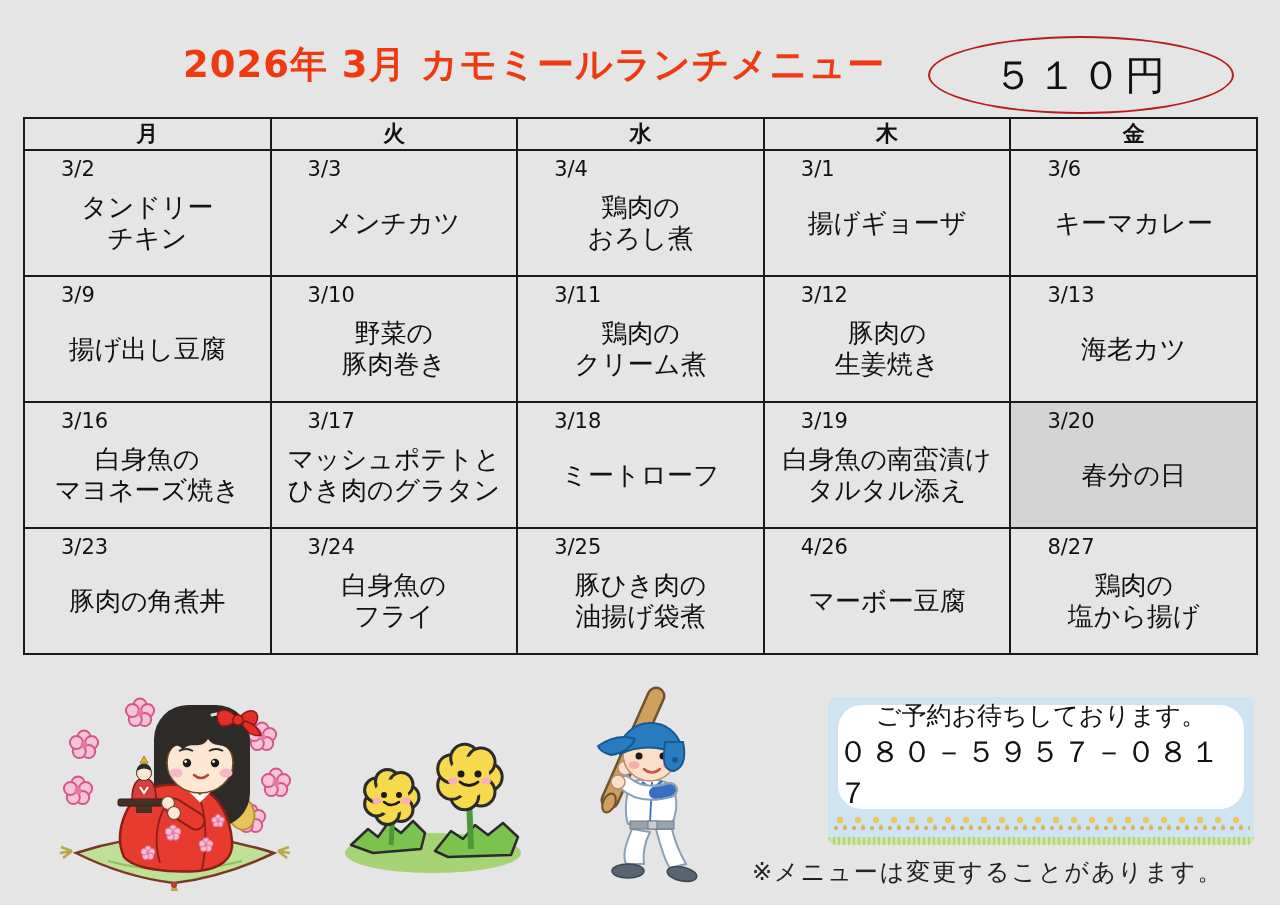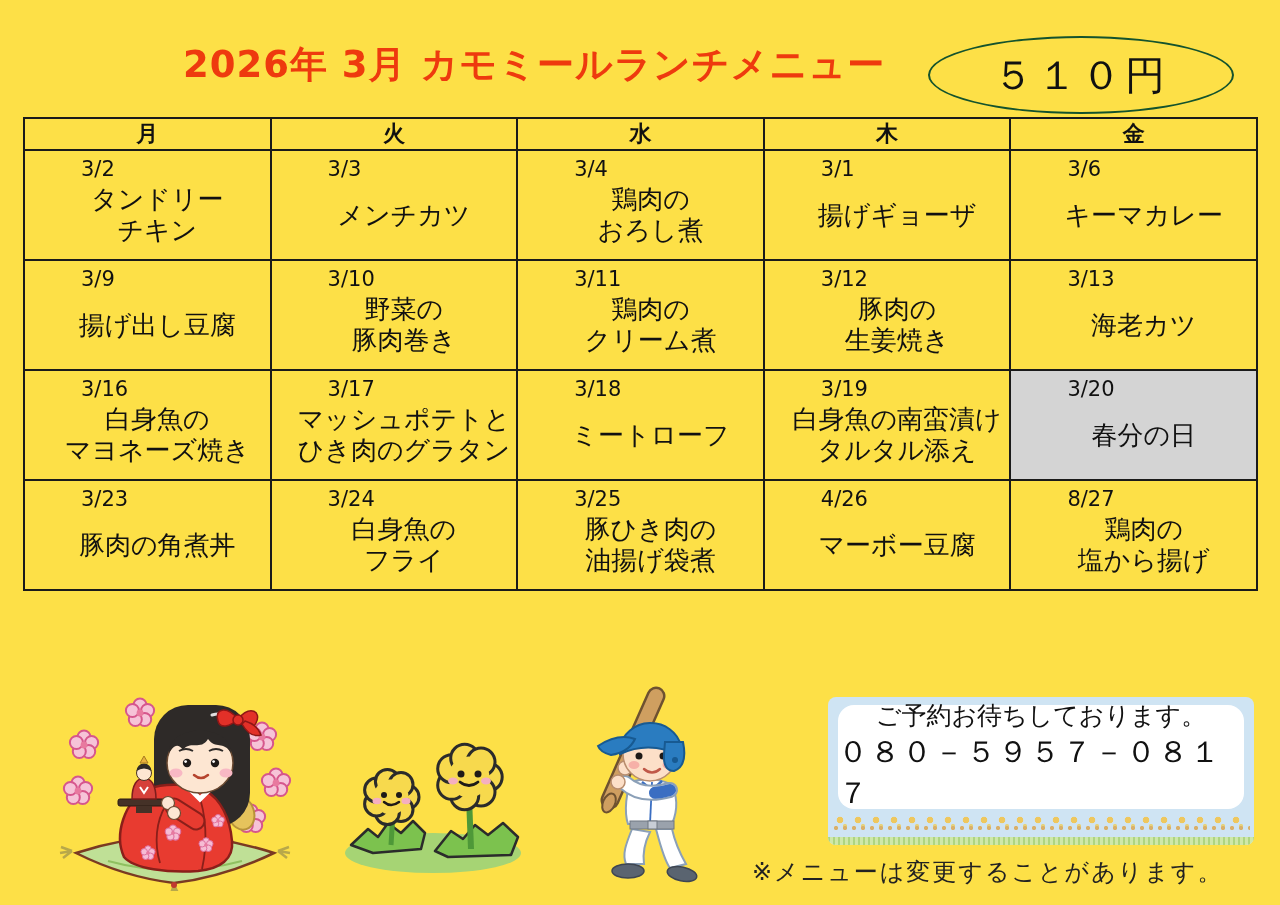--- a/index.html
+++ b/index.html
@@ -1,58 +1,58 @@
 <!DOCTYPE html>
 <html><head>
 <meta charset="utf-8">
 <style>
   html,body{margin:0;padding:0;background:#ffffff;}
   .page{
-    position:relative;width:1280px;height:905px;background:#fde047;overflow:hidden;
+    position:relative;width:1280px;height:905px;background:#e5e5e5;overflow:hidden;
     font-family:"DejaVu Sans","Liberation Sans",sans-serif;color:#111;
   }
   
   .title{
     position:absolute;left:183px;top:40px;margin:0;
     font-size:37px;font-weight:bold;color:#ee3a0e;letter-spacing:1px;white-space:nowrap;
   }
   .price-oval{
     position:absolute;left:928px;top:36px;width:302px;height:74px;
-    border:2px solid #14532d;border-radius:50%;
+    border:2px solid #b91c1c;border-radius:50%;
     display:flex;align-items:center;justify-content:center;
   }
   .price-oval span{font-size:40px;color:#111;letter-spacing:4px;}
   
   table.calendar{
     position:absolute;left:23px;top:117px;width:1235px;
     border-collapse:collapse;table-layout:fixed;
   }
   table.calendar th,table.calendar td{
     border:2px solid #1a1a1a;padding:0;vertical-align:top;
   }
   table.calendar th{
     height:28px;font-size:22px;font-weight:bold;text-align:center;vertical-align:middle;
   }
-  .cell{display:flex;flex-direction:column;height:108px;box-sizing:border-box;padding-left:20px;}
+  .cell{display:flex;flex-direction:column;height:124px;box-sizing:border-box;}
   .cell-date{padding:6px 0 0 36px;font-size:21px;text-align:left;}
   .cell-menu{
     flex:1;display:flex;align-items:center;justify-content:center;
     text-align:center;font-size:26px;line-height:1.18;white-space:pre-line;
     padding:0 2px 10px 2px;
   }
   td.holiday-cell{background:#d4d4d4;}
   
   .illus{position:absolute;}
   .info-box{
     position:absolute;left:828px;top:697px;width:426px;height:148px;
     background:#cfe4f3;border-radius:8px;box-sizing:border-box;
   }
   .info-panel{
     position:absolute;left:10px;top:8px;right:10px;height:104px;
-    background:#ffffff;border-radius:16px;
+    background:#ffffff;border-radius:24px;
     display:flex;flex-direction:column;align-items:center;justify-content:center;
   }
   .info-line{font-size:25px;line-height:1.3;color:#111;}
   .info-phone{font-size:30px;letter-spacing:2px;color:#111;font-family:Liberation Serif, serif;}
   .flower-strip{
     position:absolute;left:4px;right:4px;bottom:8px;height:26px;
     background-image:
       radial-gradient(circle at 8px 9px,#eec75e 3px,rgba(0,0,0,0) 3.6px),
       radial-gradient(circle at 4px 17px,#d9b06a 1.8px,rgba(0,0,0,0) 2.4px),
       radial-gradient(circle at 13px 15px,#e6d27c 1.8px,rgba(0,0,0,0) 2.4px);

